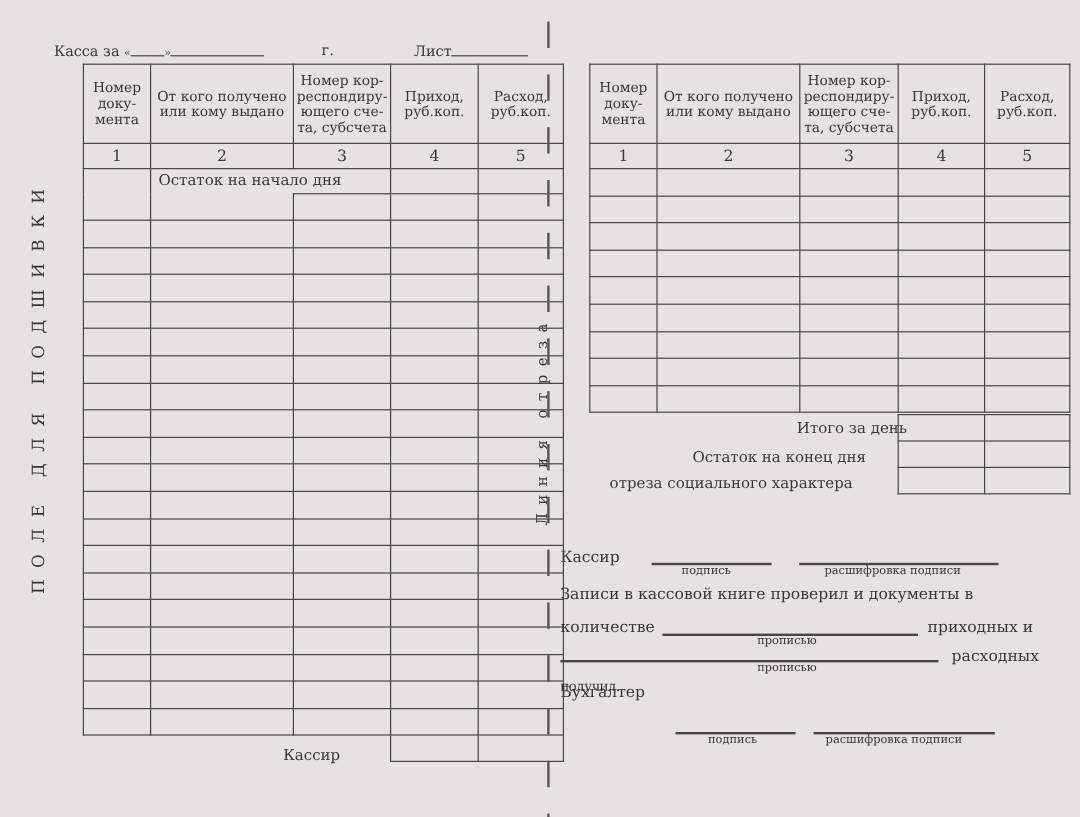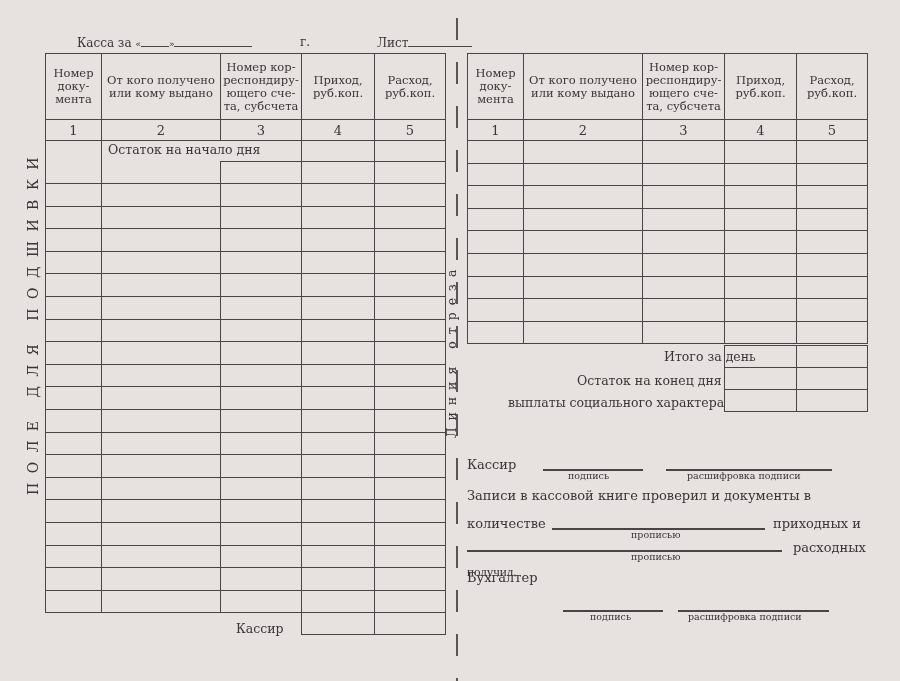--- a/index.html
+++ b/index.html
@@ -3,25 +3,25 @@
 <meta charset="utf-8">
 <style>
   html, body { margin:0; padding:0; }
   body {
     width:900px; height:681px; position:relative; overflow:hidden;
     background:#e7e1df;
     font-family:"DejaVu Serif", "Liberation Serif", serif;
     color:#3a3536;
   }
   .abs { position:absolute; }
-  .hdr-text { font-size:12px;margin-left:32px; }
+  .hdr-text { font-size:12px; }
   .uline { display:inline-block; border-bottom:1px solid #4a4445; height:11px; vertical-align:baseline; }
 
   table.grid {
-    position:absolute; border-collapse:collapse; table-layout:fixed;
+    position:absolute; border-collapse:collapse; table-layout:fixed;margin-left:24px;
   }
   table.grid td {
     border:1.5px solid #4a4445; padding:0; text-align:center; vertical-align:middle;
     font-size:11.5px; line-height:13px;
   }
   table.grid td.num { font-size:13px; }
 
   .vert {
     position:absolute; writing-mode:vertical-rl; transform:rotate(180deg);
     font-size:14px; letter-spacing:9.5px; white-space:nowrap;
@@ -365,21 +365,21 @@
         <td></td>
         <td></td>
         <td></td>
       </tr>
     </tbody>
 </table>
 
 <div class="lbl" style="left:628px; top:349px;margin-left:36px;">Итого за день</div>
 <div class="lbl" style="left:577px; top:373px;">Остаток на конец дня</div>
 <div class="lbl" style="left:508px; top:394px; line-height:17px;">
-  <div>выплаты социального характера</div>
+  <div>отреза социального характера</div>
 </div>
 <table class="grid" style="left:724px; top:345px; width:143px;">
   <colgroup>
       <col style="width:72px">
       <col style="width:71px">
     </colgroup>
   <tbody>
       <tr style="height:22px">
         <td></td>
         <td></td>

